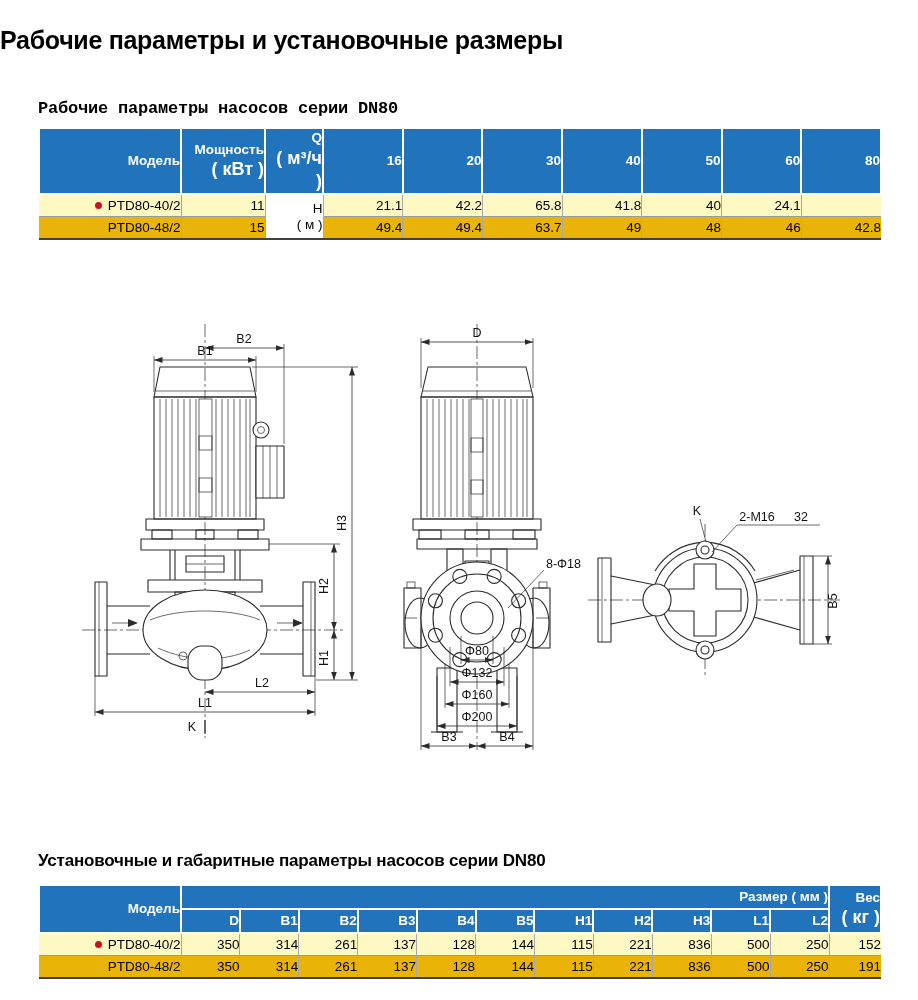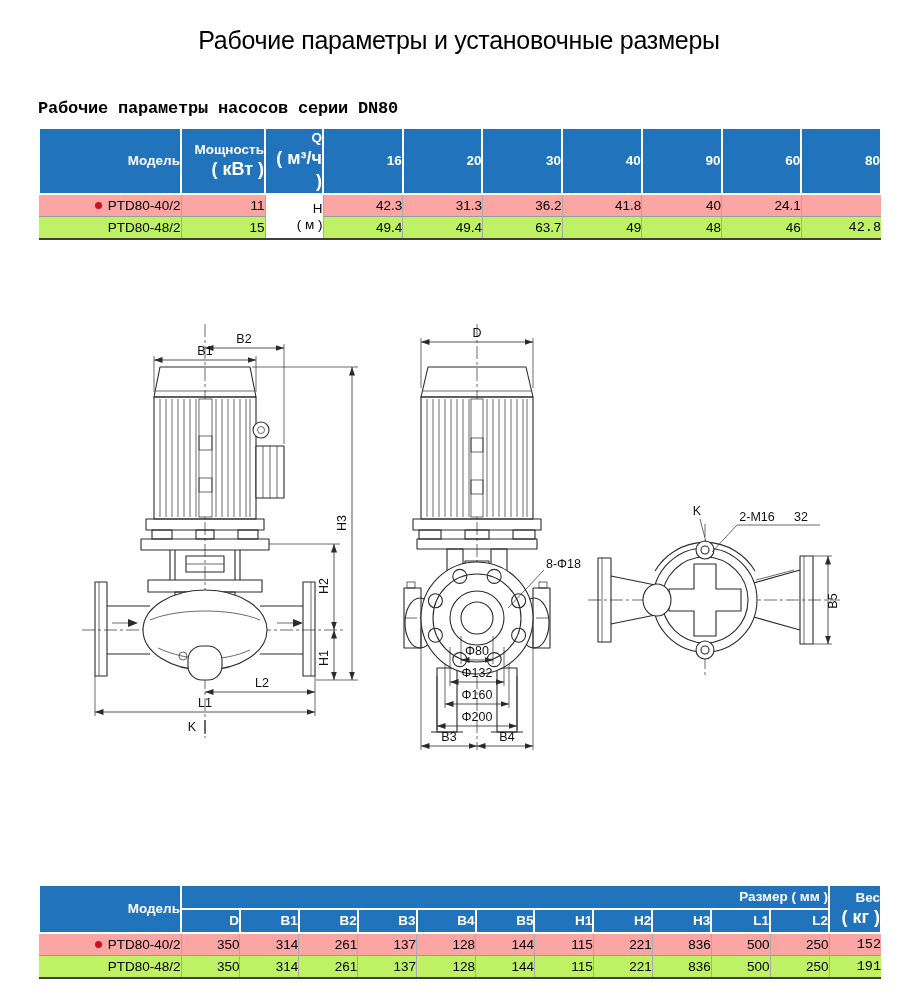--- a/index.html
+++ b/index.html
@@ -1,43 +1,43 @@
 <!DOCTYPE html>
 <html><head>
 <meta charset="utf-8">
 <style>
   html,body{margin:0;padding:0;background:#fff;}
   #page{position:relative;width:918px;height:1000px;background:#ffffff;overflow:hidden;
         font-family:"Liberation Sans",sans-serif;color:#000;}
 
-  .page-title{position:absolute;top:26px;left:0;width:100%;text-align:center;
-              font-size:25px;font-weight:normal;letter-spacing:-0.3px;}
+  .page-title{position:absolute;top:26px;left:0;width:100%;text-align:left;
+              font-size:25px;font-weight:bold;letter-spacing:-0.3px;}
   .sec-heading{position:absolute;left:38px;font-size:17px;font-weight:bold;letter-spacing:-0.2px;}
   #heading1{top:99px;font-family:Liberation Mono, monospace;}
   #heading2{top:851px;}
 
   table.tbl{position:absolute;left:38px;border-collapse:collapse;table-layout:fixed;
             width:844px;font-size:13.5px;text-align:right;}
   #table1{top:127px;}
   #table2{top:884px;}
 
   .tbl th{background:#2173bb;color:#ffffff;font-weight:bold;border:2px solid #ffffff;
           padding:0;line-height:1.3;font-size:13.5px;vertical-align:middle;}
   #table1 th{height:44px;}
   #table2 th{height:22px;}
   .th-sub{font-size:18px;font-weight:bold;}
 
   .tbl td{padding:0;height:21px;vertical-align:middle;
-          border-left:1px solid #a9a9a9;border-right:1px solid #a9a9a9;background:#fca5a5;}
+          border-left:1px solid #a9a9a9;border-right:1px solid #a9a9a9;background:#fef9c3;}
   .tbl td:first-child{border-left:none;}
-  .tbl td:last-child{border-right:none;font-family:Liberation Mono, monospace;}
+  .tbl td:last-child{border-right:none;}
   .tbl tbody tr:first-child td{border-top:2px solid #3f3f3f;}
   .tbl tbody tr + tr td{border-top:1px solid #9a9a9a;}
   .tbl tbody tr:last-child td{border-bottom:2px solid #3f3f3f;}
-  .tbl tbody tr.alt td{background:#bef264;}
+  .tbl tbody tr.alt td{background:#eab308;}
   td.hcell{background:#fff !important;line-height:1.15;border-bottom:2px solid #3f3f3f;}
 
   .dot{display:inline-block;width:7px;height:7px;border-radius:50%;
        background:#cc1122;margin-right:6px;vertical-align:1px;}
 
   #drawings{position:absolute;left:0;top:318px;}
   #drawings text{font-family:"Liberation Sans",sans-serif;font-size:12.5px;fill:#111;text-anchor:middle;}
   .ln{fill:none;stroke:#2b2b2b;stroke-width:1.1;stroke-linejoin:round;}
   .thin,.fin{fill:none;stroke:#2b2b2b;stroke-width:0.7;}
   .cl{fill:none;stroke:#2b2b2b;stroke-width:0.7;stroke-dasharray:13 3 3 3;}
@@ -76,36 +76,36 @@
           <div class="th-sub">( кВт )</div>
         </th>
         <th>
           <div>Q</div>
           <div class="th-sub">( м³/ч )</div>
         </th>
         <th>16</th>
         <th>20</th>
         <th>30</th>
         <th>40</th>
-        <th>90</th>
+        <th>50</th>
         <th>60</th>
         <th>80</th>
       </tr>
     </thead>
     <tbody>
       <tr>
         <td><span class="dot"></span><span>PTD80-40/2</span></td>
         <td>11</td>
         <td class="hcell" rowspan="2">
           <div>H</div>
           <div>( м )</div>
         </td>
-        <td>42.3</td>
-        <td>31.3</td>
-        <td>36.2</td>
+        <td>21.1</td>
+        <td>42.2</td>
+        <td>65.8</td>
         <td>41.8</td>
         <td>40</td>
         <td>24.1</td>
         <td></td>
       </tr>
       <tr class="alt">
         <td>PTD80-48/2</td>
         <td>15</td>
         <td>49.4</td>
         <td>49.4</td>
@@ -290,20 +290,21 @@
         <path class="thin" d="M712,234 L737,207 H820"></path>
         <text x="757" y="203">2-M16</text>
         <text x="801" y="203">32</text>
         <path class="ext" d="M813,238 H832 M813,326 H832"></path>
         <path class="dim" d="M828,238 V326"></path>
         <text transform="rotate(-90 837 283)" x="837" y="283">B5</text>
       </g>
     </g>
   </svg>
 
+  <div class="sec-heading" id="heading2">Установочные и габаритные параметры насосов серии DN80</div>
 
   <table class="tbl" id="table2">
     <colgroup>
       <col style="width:142px">
       <col>
         <col>
         <col>
         <col>
         <col>
         <col>

